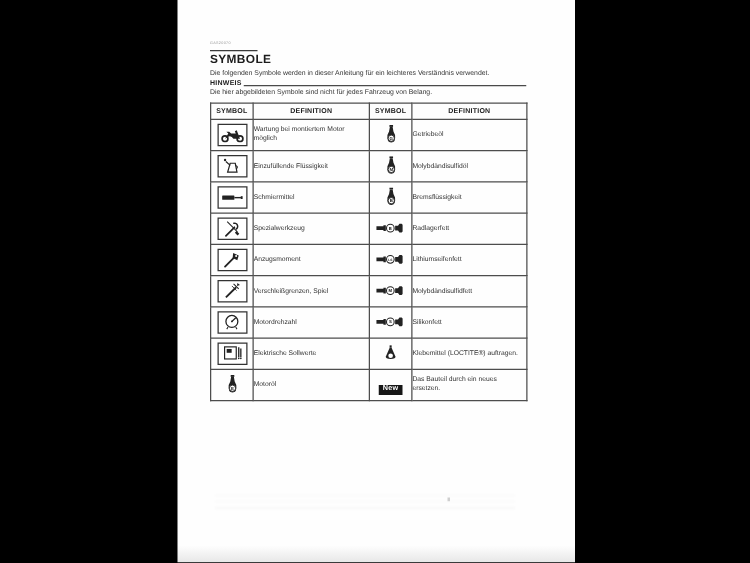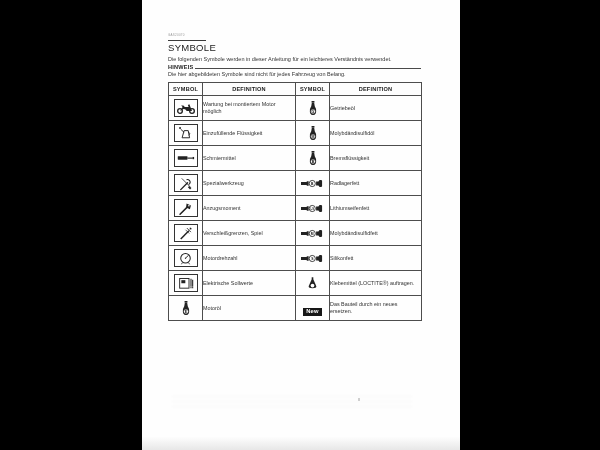--- a/index.html
+++ b/index.html
@@ -14,21 +14,21 @@
     background:linear-gradient(#fefefe 0 97%, #e7e7e7 100%);
     color:#2e2e2e;
   }
   .content{position:absolute;left:26px;top:0;width:253px;}
   .section-code{
     position:absolute;top:33px;left:0;font-size:6px;color:#9a9a9a;
     transform:scale(0.5);transform-origin:left top;letter-spacing:.5px;
   }
   .title-rule{position:absolute;top:40px;left:0;width:38px;border-top:1px solid #3b3b3b;}
   .page-title{
-    position:absolute;top:42px;left:0;margin:0;font-size:9.5px;font-weight:normal;
+    position:absolute;top:42px;left:0;margin:0;font-size:9.5px;font-weight:bold;
     color:#1c1c1c;letter-spacing:.3px;
   }
   .intro{position:absolute;top:56px;left:0;margin:0;font-size:5.5px;white-space:nowrap;color:#333;}
   .note-head{position:absolute;top:64px;left:0;width:253px;display:flex;align-items:flex-end;}
   .note-label{font-size:5.6px;font-weight:bold;color:#222;letter-spacing:.2px;}
   .note-rule{flex:1;border-bottom:1px solid #4a4a4a;margin:0 0 1px 2px;}
   .note-text{position:absolute;top:71px;left:0;margin:0;font-size:5.5px;white-space:nowrap;color:#333;}
   table.symbols{
     position:absolute;top:82px;left:0;width:253px;border-collapse:collapse;table-layout:fixed;
   }

